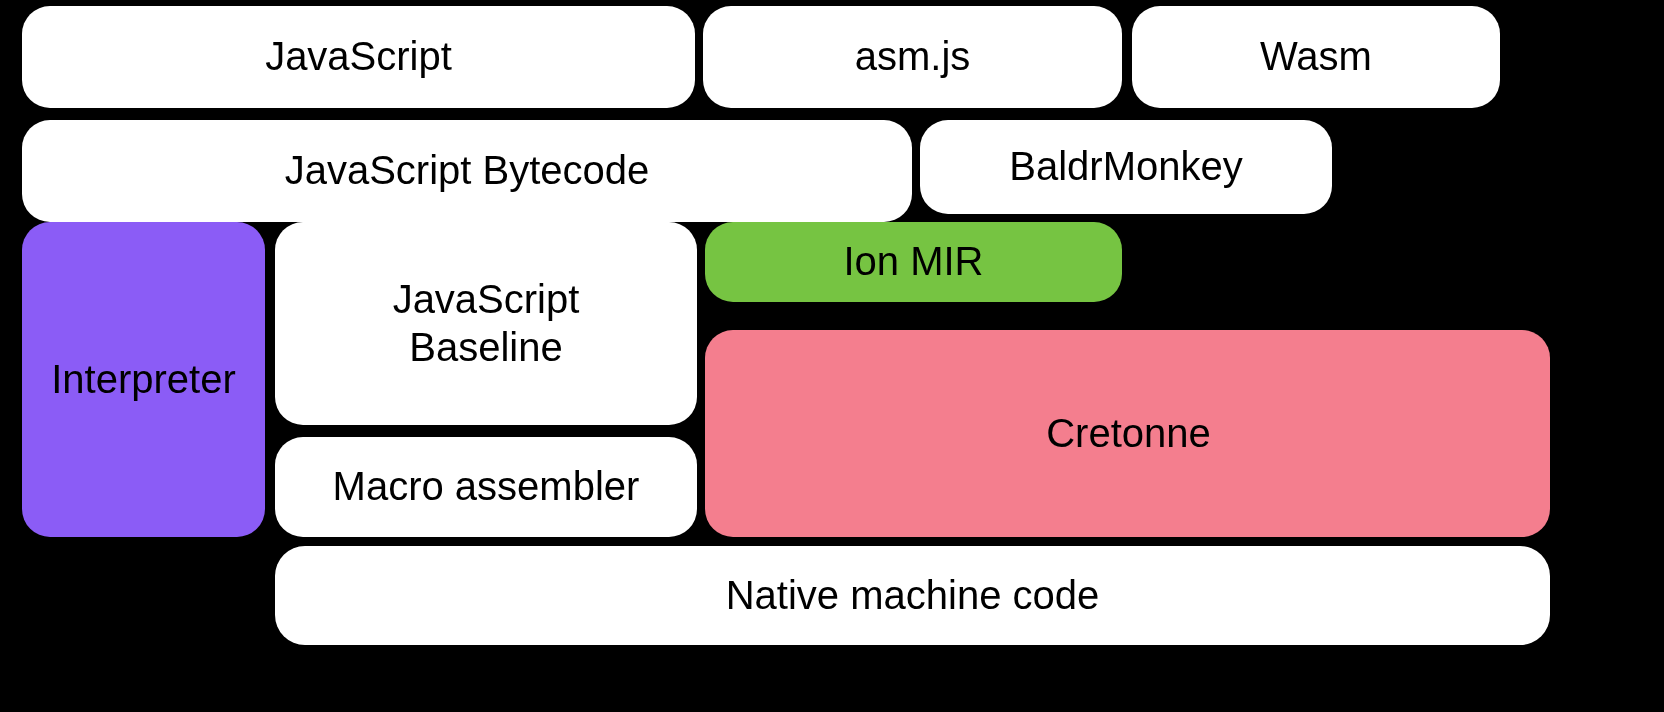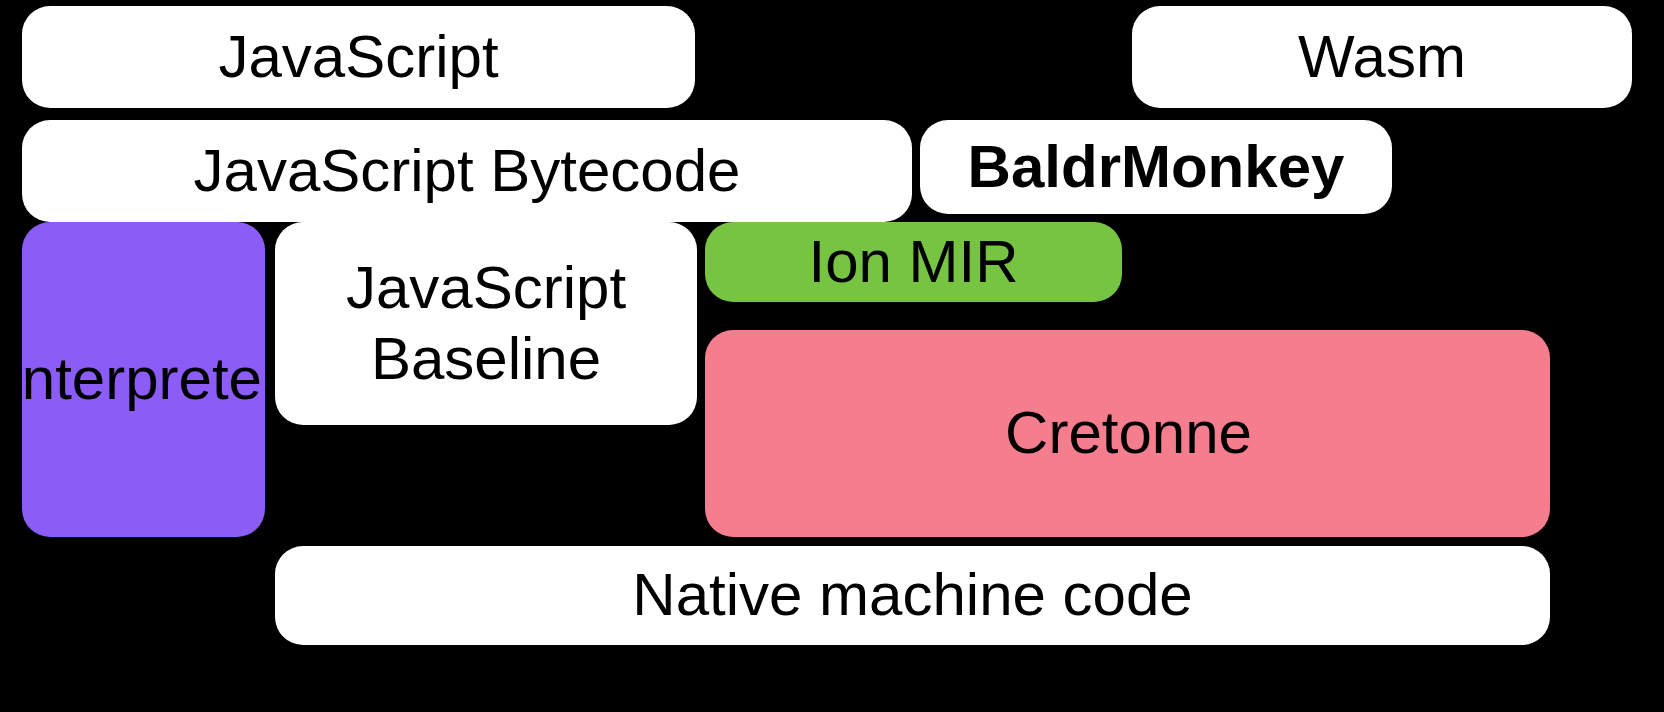--- a/index.html
+++ b/index.html
@@ -20,67 +20,69 @@
   }
   .node {
     position: absolute;
     display: flex;
     align-items: center;
     justify-content: center;
     text-align: center;
     border-radius: 28px;
     color: #000000;
     font-family: "Liberation Sans", sans-serif;
-    font-size: 60px;
+    font-size: 40px;
     line-height: 1.18;
     box-sizing: border-box;
     padding: 4px 10px;
     white-space: pre-line;
     user-select: none;
   }
   .fill-white { background: #ffffff; }
   .fill-gray  { background: #8b5cf6; }
   .fill-green { background: #76c442; }
   .fill-pink  { background: #f47e8e; padding-left: 12px; }
 
   
   #n-javascript      { left: 22px;   top: 6px;   width: 673px; height: 102px; }
   #n-asmjs           { left: 703px;  top: 6px;   width: 419px; height: 102px; }
-  #n-wasm            { left: 1132px; top: 6px;   width: 500px; height: 102px; }
+  #n-wasm            { left: 1132px; top: 6px;   width: 368px; height: 102px; }
   
   #n-js-bytecode     { left: 22px;   top: 120px; width: 890px; height: 102px; }
-  #n-baldrmonkey     { left: 920px;  top: 120px; width: 472px; height: 94px; font-weight: bold; }
+  #n-baldrmonkey     { left: 920px;  top: 120px; width: 412px; height: 94px; }
   
   #n-interpreter     { left: 22px;   top: 222px; width: 243px; height: 315px; }
   #n-js-baseline     { left: 275px;  top: 222px; width: 422px; height: 203px; }
   #n-macro-assembler { left: 275px;  top: 437px; width: 422px; height: 100px; }
   #n-ion-mir         { left: 705px;  top: 222px; width: 417px; height: 80px; }
   #n-cretonne        { left: 705px;  top: 330px; width: 845px; height: 207px; }
   
-  #n-native-code     { left: 275px;  top: 546px; width: 1275px; height: 99px; }
+  #n-native-code     { left: 275px;  top: 546px; width: 1275px; height: 99px; border-radius: 30px; }
 </style>
 </head>
 <body>
 
 <div id="diagram">
 
   <div class="node fill-white" id="n-javascript">JavaScript</div>
 
+  <div class="node fill-white" id="n-asmjs">asm.js</div>
 
   <div class="node fill-white" id="n-wasm">Wasm</div>
 
   <div class="node fill-white" id="n-js-bytecode">JavaScript Bytecode</div>
 
   <div class="node fill-white" id="n-baldrmonkey">BaldrMonkey</div>
 
   <div class="node fill-gray" id="n-interpreter">Interpreter</div>
 
   <div class="node fill-white" id="n-js-baseline">JavaScript
 Baseline</div>
 
+  <div class="node fill-white" id="n-macro-assembler">Macro assembler</div>
 
   <div class="node fill-green" id="n-ion-mir">Ion MIR</div>
 
   <div class="node fill-pink" id="n-cretonne">Cretonne</div>
 
   <div class="node fill-white" id="n-native-code">Native machine code</div>
 
 </div>
 
 </body></html>

